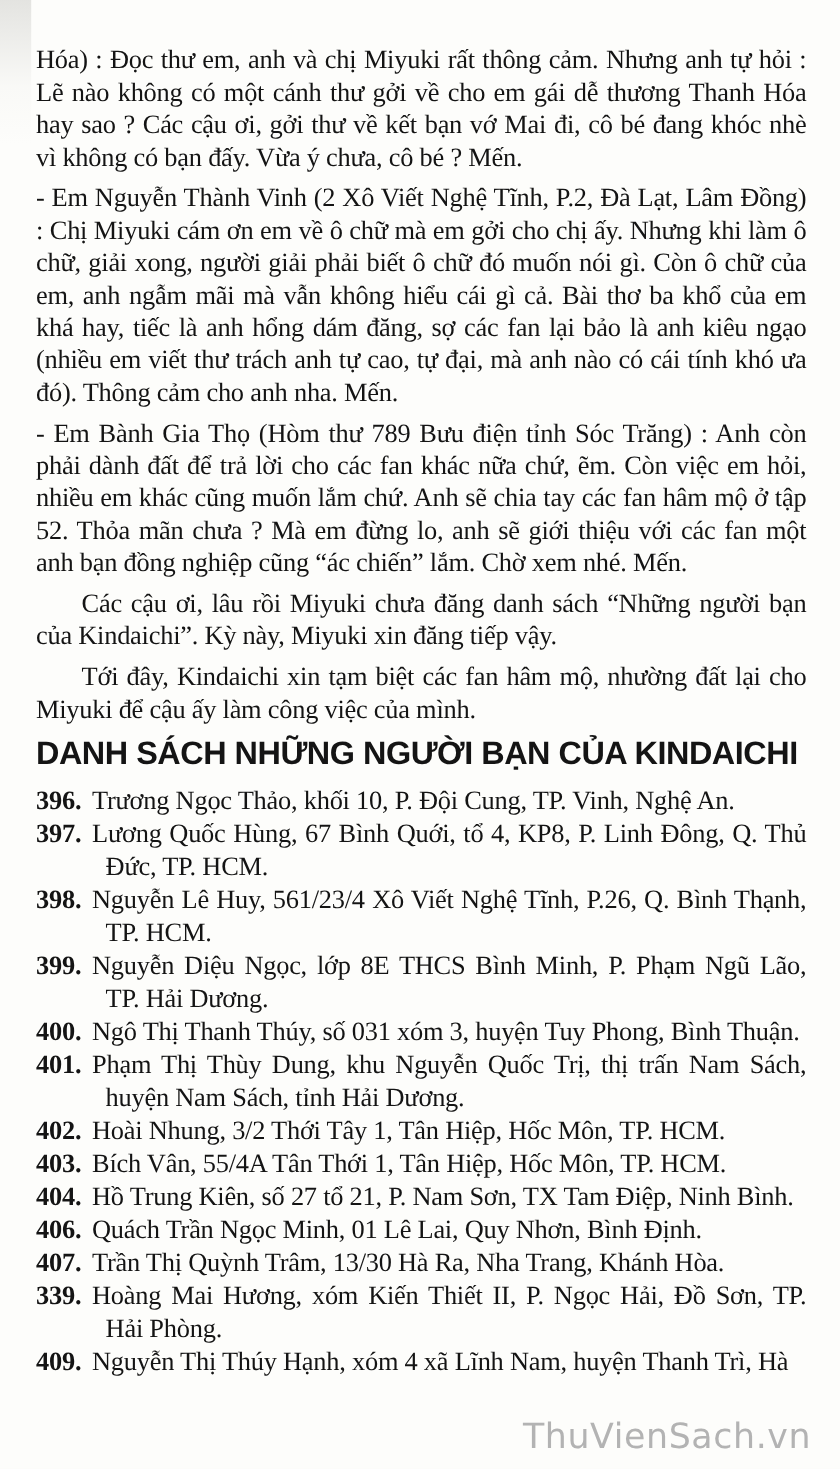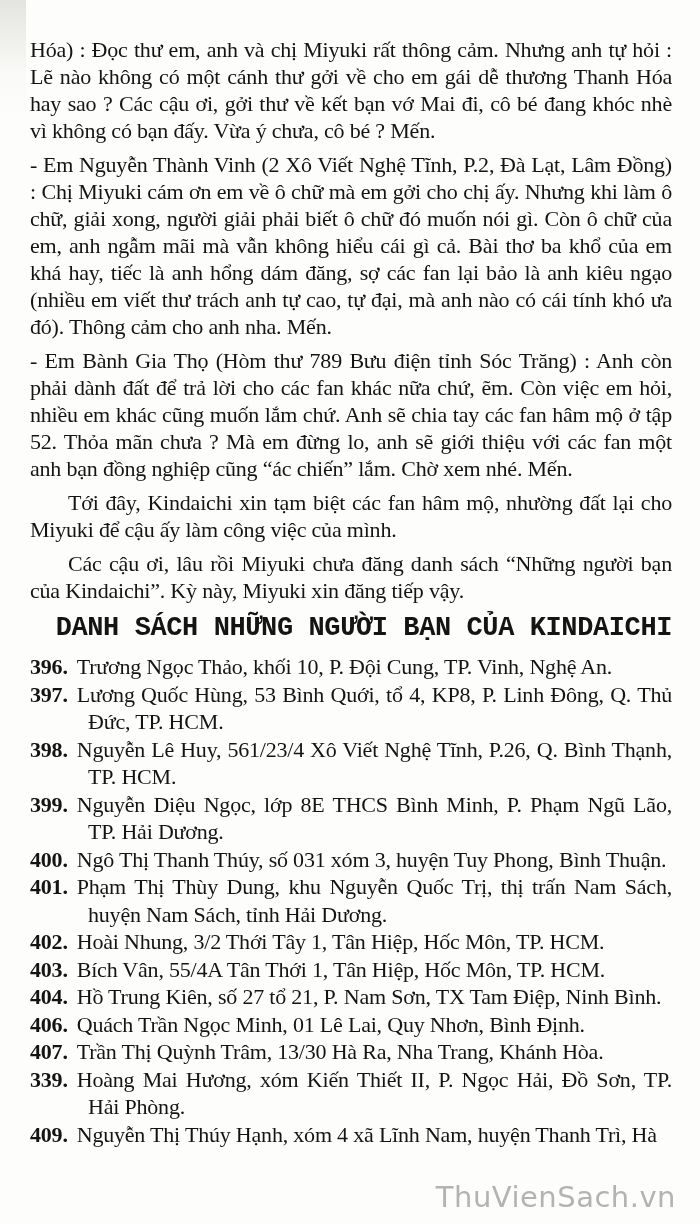--- a/index.html
+++ b/index.html
@@ -27,25 +27,25 @@
   .para{
     margin:0 0 7px 0;
     font-size:22px;
     line-height:27px;
     text-align:justify;
     letter-spacing:-0.2px;
   }
   .para.first-indent{ text-indent:38px; }
   .list-heading{
     margin:8px 0 9px 0;
-    font-family:Liberation Mono, monospace;
+    font-family:Liberation Sans, sans-serif;
     font-weight:700;
     font-size:27px;
     line-height:32px;
-    text-align:right;
+    text-align:left;
     letter-spacing:-0.4px;
     white-space:nowrap;
   }
   .friend-list{
     margin:0;padding:0;list-style:none;
     font-size:22px;line-height:27.5px;
   }
   .friend-list li{
     padding-left:58px;
     text-indent:-58px;
@@ -74,28 +74,28 @@
 </head>
 <body>
 
 <div class="page">
   <div class="scan-noise"></div>
 
   <div class="content">
     <p class="para">Hóa) : Đọc thư em, anh và chị Miyuki rất thông cảm. Nhưng anh tự hỏi : Lẽ nào không có một cánh thư gởi về cho em gái dễ thương Thanh Hóa hay sao ? Các cậu ơi, gởi thư về kết bạn vớ Mai đi, cô bé đang khóc nhè vì không có bạn đấy. Vừa ý chưa, cô bé ? Mến.</p>
     <p class="para">- Em Nguyễn Thành Vinh (2 Xô Viết Nghệ Tĩnh, P.2, Đà Lạt, Lâm Đồng) : Chị Miyuki cám ơn em về ô chữ mà em gởi cho chị ấy. Nhưng khi làm ô chữ, giải xong, người giải phải biết ô chữ đó muốn nói gì. Còn ô chữ của em, anh ngẫm mãi mà vẫn không hiểu cái gì cả. Bài thơ ba khổ của em khá hay, tiếc là anh hổng dám đăng, sợ các fan lại bảo là anh kiêu ngạo (nhiều em viết thư trách anh tự cao, tự đại, mà anh nào có cái tính khó ưa đó). Thông cảm cho anh nha. Mến.</p>
     <p class="para">- Em Bành Gia Thọ (Hòm thư 789 Bưu điện tỉnh Sóc Trăng) : Anh còn phải dành đất để trả lời cho các fan khác nữa chứ, ẽm. Còn việc em hỏi, nhiều em khác cũng muốn lắm chứ. Anh sẽ chia tay các fan hâm mộ ở tập 52. Thỏa mãn chưa ? Mà em đừng lo, anh sẽ giới thiệu với các fan một anh bạn đồng nghiệp cũng “ác chiến” lắm. Chờ xem nhé. Mến.</p>
+    <p class="para first-indent">Các cậu ơi, lâu rồi Miyuki chưa đăng danh sách “Những người bạn của Kindaichi”. Kỳ này, Miyuki xin đăng tiếp vậy.</p>
     <p class="para first-indent">Tới đây, Kindaichi xin tạm biệt các fan hâm mộ, nhường đất lại cho Miyuki để cậu ấy làm công việc của mình.</p>
-    <p class="para first-indent">Các cậu ơi, lâu rồi Miyuki chưa đăng danh sách “Những người bạn của Kindaichi”. Kỳ này, Miyuki xin đăng tiếp vậy.</p>
 
     <h1 class="list-heading">DANH SÁCH NHỮNG NGƯỜI BẠN CỦA KINDAICHI</h1>
 
     <ol class="friend-list">
       <li><span class="num">396.</span><span>Trương Ngọc Thảo, khối 10, P. Đội Cung, TP. Vinh, Nghệ An.</span></li>
-      <li><span class="num">397.</span><span>Lương Quốc Hùng, 53 Bình Quới, tổ 4, KP8, P. Linh Đông, Q. Thủ Đức, TP. HCM.</span></li>
+      <li><span class="num">397.</span><span>Lương Quốc Hùng, 67 Bình Quới, tổ 4, KP8, P. Linh Đông, Q. Thủ Đức, TP. HCM.</span></li>
       <li><span class="num">398.</span><span>Nguyễn Lê Huy, 561/23/4 Xô Viết Nghệ Tĩnh, P.26, Q. Bình Thạnh, TP. HCM.</span></li>
       <li><span class="num">399.</span><span>Nguyễn Diệu Ngọc, lớp 8E THCS Bình Minh, P. Phạm Ngũ Lão, TP. Hải Dương.</span></li>
       <li><span class="num">400.</span><span>Ngô Thị Thanh Thúy, số 031 xóm 3, huyện Tuy Phong, Bình Thuận.</span></li>
       <li><span class="num">401.</span><span>Phạm Thị Thùy Dung, khu Nguyễn Quốc Trị, thị trấn Nam Sách, huyện Nam Sách, tỉnh Hải Dương.</span></li>
       <li><span class="num">402.</span><span>Hoài Nhung, 3/2 Thới Tây 1, Tân Hiệp, Hốc Môn, TP. HCM.</span></li>
       <li><span class="num">403.</span><span>Bích Vân, 55/4A Tân Thới 1, Tân Hiệp, Hốc Môn, TP. HCM.</span></li>
       <li><span class="num">404.</span><span>Hồ Trung Kiên, số 27 tổ 21, P. Nam Sơn, TX Tam Điệp, Ninh Bình.</span></li>
       <li><span class="num">406.</span><span>Quách Trần Ngọc Minh, 01 Lê Lai, Quy Nhơn, Bình Định.</span></li>
       <li><span class="num">407.</span><span>Trần Thị Quỳnh Trâm, 13/30 Hà Ra, Nha Trang, Khánh Hòa.</span></li>
       <li><span class="num">339.</span><span>Hoàng Mai Hương, xóm Kiến Thiết II, P. Ngọc Hải, Đồ Sơn, TP. Hải Phòng.</span></li>

